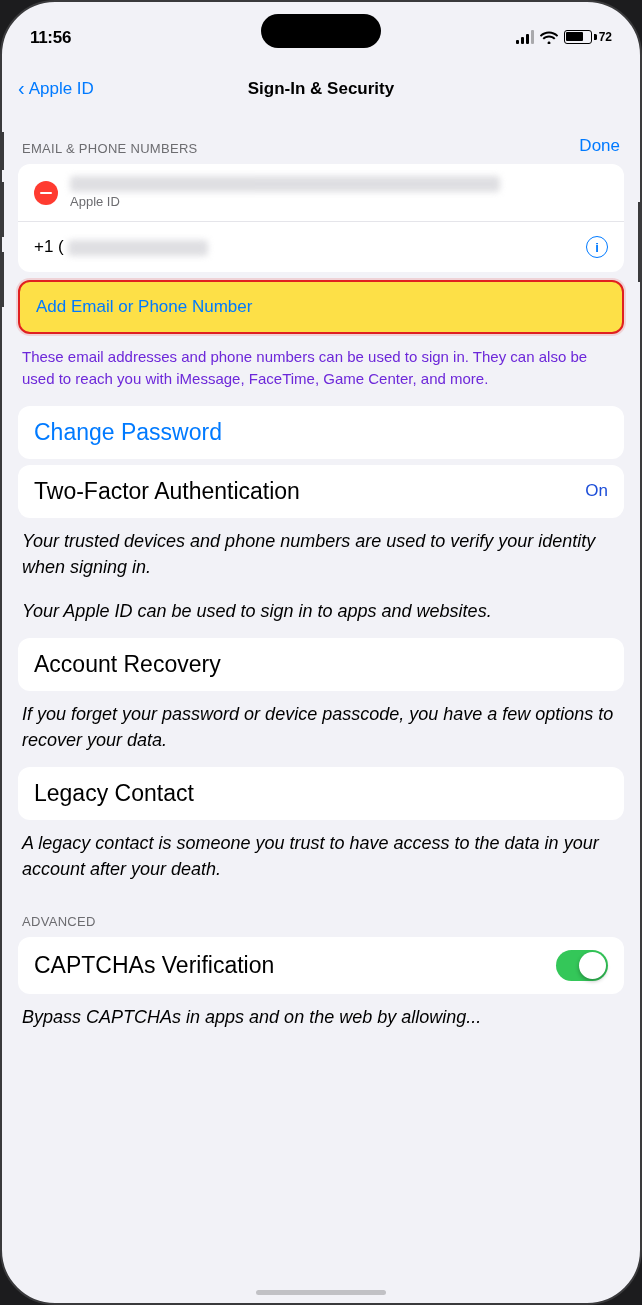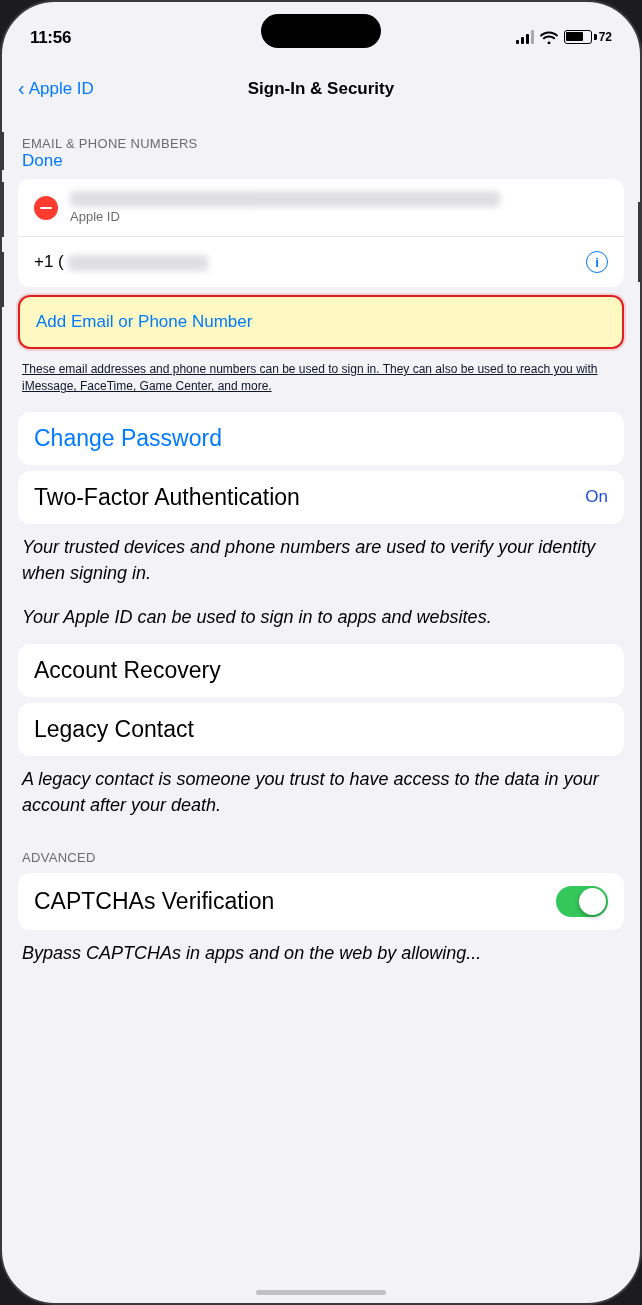--- a/index.html
+++ b/index.html
@@ -164,23 +164,22 @@
       right: 0;
       bottom: 0;
       overflow-y: auto;
       padding: 0 0 30px;
     }
 
     
     .section-header {
       display: flex;
       justify-content: space-between;
-      align-items: flex-start;
+      align-items: flex-end;
       padding: 18px 20px 8px;
-      flex-direction: column;
     }
 
     .section-label {
       font-size: 13px;
       font-weight: 400;
       color: #6c6c70;
       letter-spacing: 0.3px;
       text-transform: uppercase;
     }
 
@@ -275,41 +274,40 @@
       align-items: center;
       justify-content: center;
       color: #007aff;
       font-size: 13px;
       font-weight: 600;
       flex-shrink: 0;
     }
 
     
     .add-email-row {
-      background: #fef9c3;
+      background: #fde047;
       border-radius: 12px;
       margin: 0 16px 8px;
       padding: 15px 16px;
       border: 2.5px solid #e02020;
       box-shadow: 0 0 0 2px rgba(224,32,32,0.15);
       cursor: pointer;
     }
 
     .add-email-text {
       font-size: 17px;
       color: #007aff;
     }
 
     
     .section-desc {
-      font-size: 12px;
-      color: #0f172a;
+      font-size: 15px;
+      color: #6d28d9;
       padding: 4px 20px 16px;
       line-height: 1.45;
-      text-decoration: underline;
     }
 
     
     .settings-card {
       background: #fff;
       border-radius: 12px;
       margin: 0 16px 6px;
       overflow: hidden;
     }
 
@@ -507,20 +505,21 @@
     </div>
     <p class="settings-desc">Your trusted devices and phone numbers are used to verify your identity when signing in.</p>
 
     <p class="settings-desc">Your Apple ID can be used to sign in to apps and websites.</p>
 
     <div class="settings-card">
       <div class="settings-row">
         <span class="settings-row-title">Account Recovery</span>
       </div>
     </div>
+    <p class="settings-desc">If you forget your password or device passcode, you have a few options to recover your data.</p>
 
     <div class="settings-card">
       <div class="settings-row">
         <span class="settings-row-title">Legacy Contact</span>
       </div>
     </div>
     <p class="settings-desc">A legacy contact is someone you trust to have access to the data in your account after your death.</p>
 
     <div class="section-header">
       <span class="section-label">ADVANCED</span>

